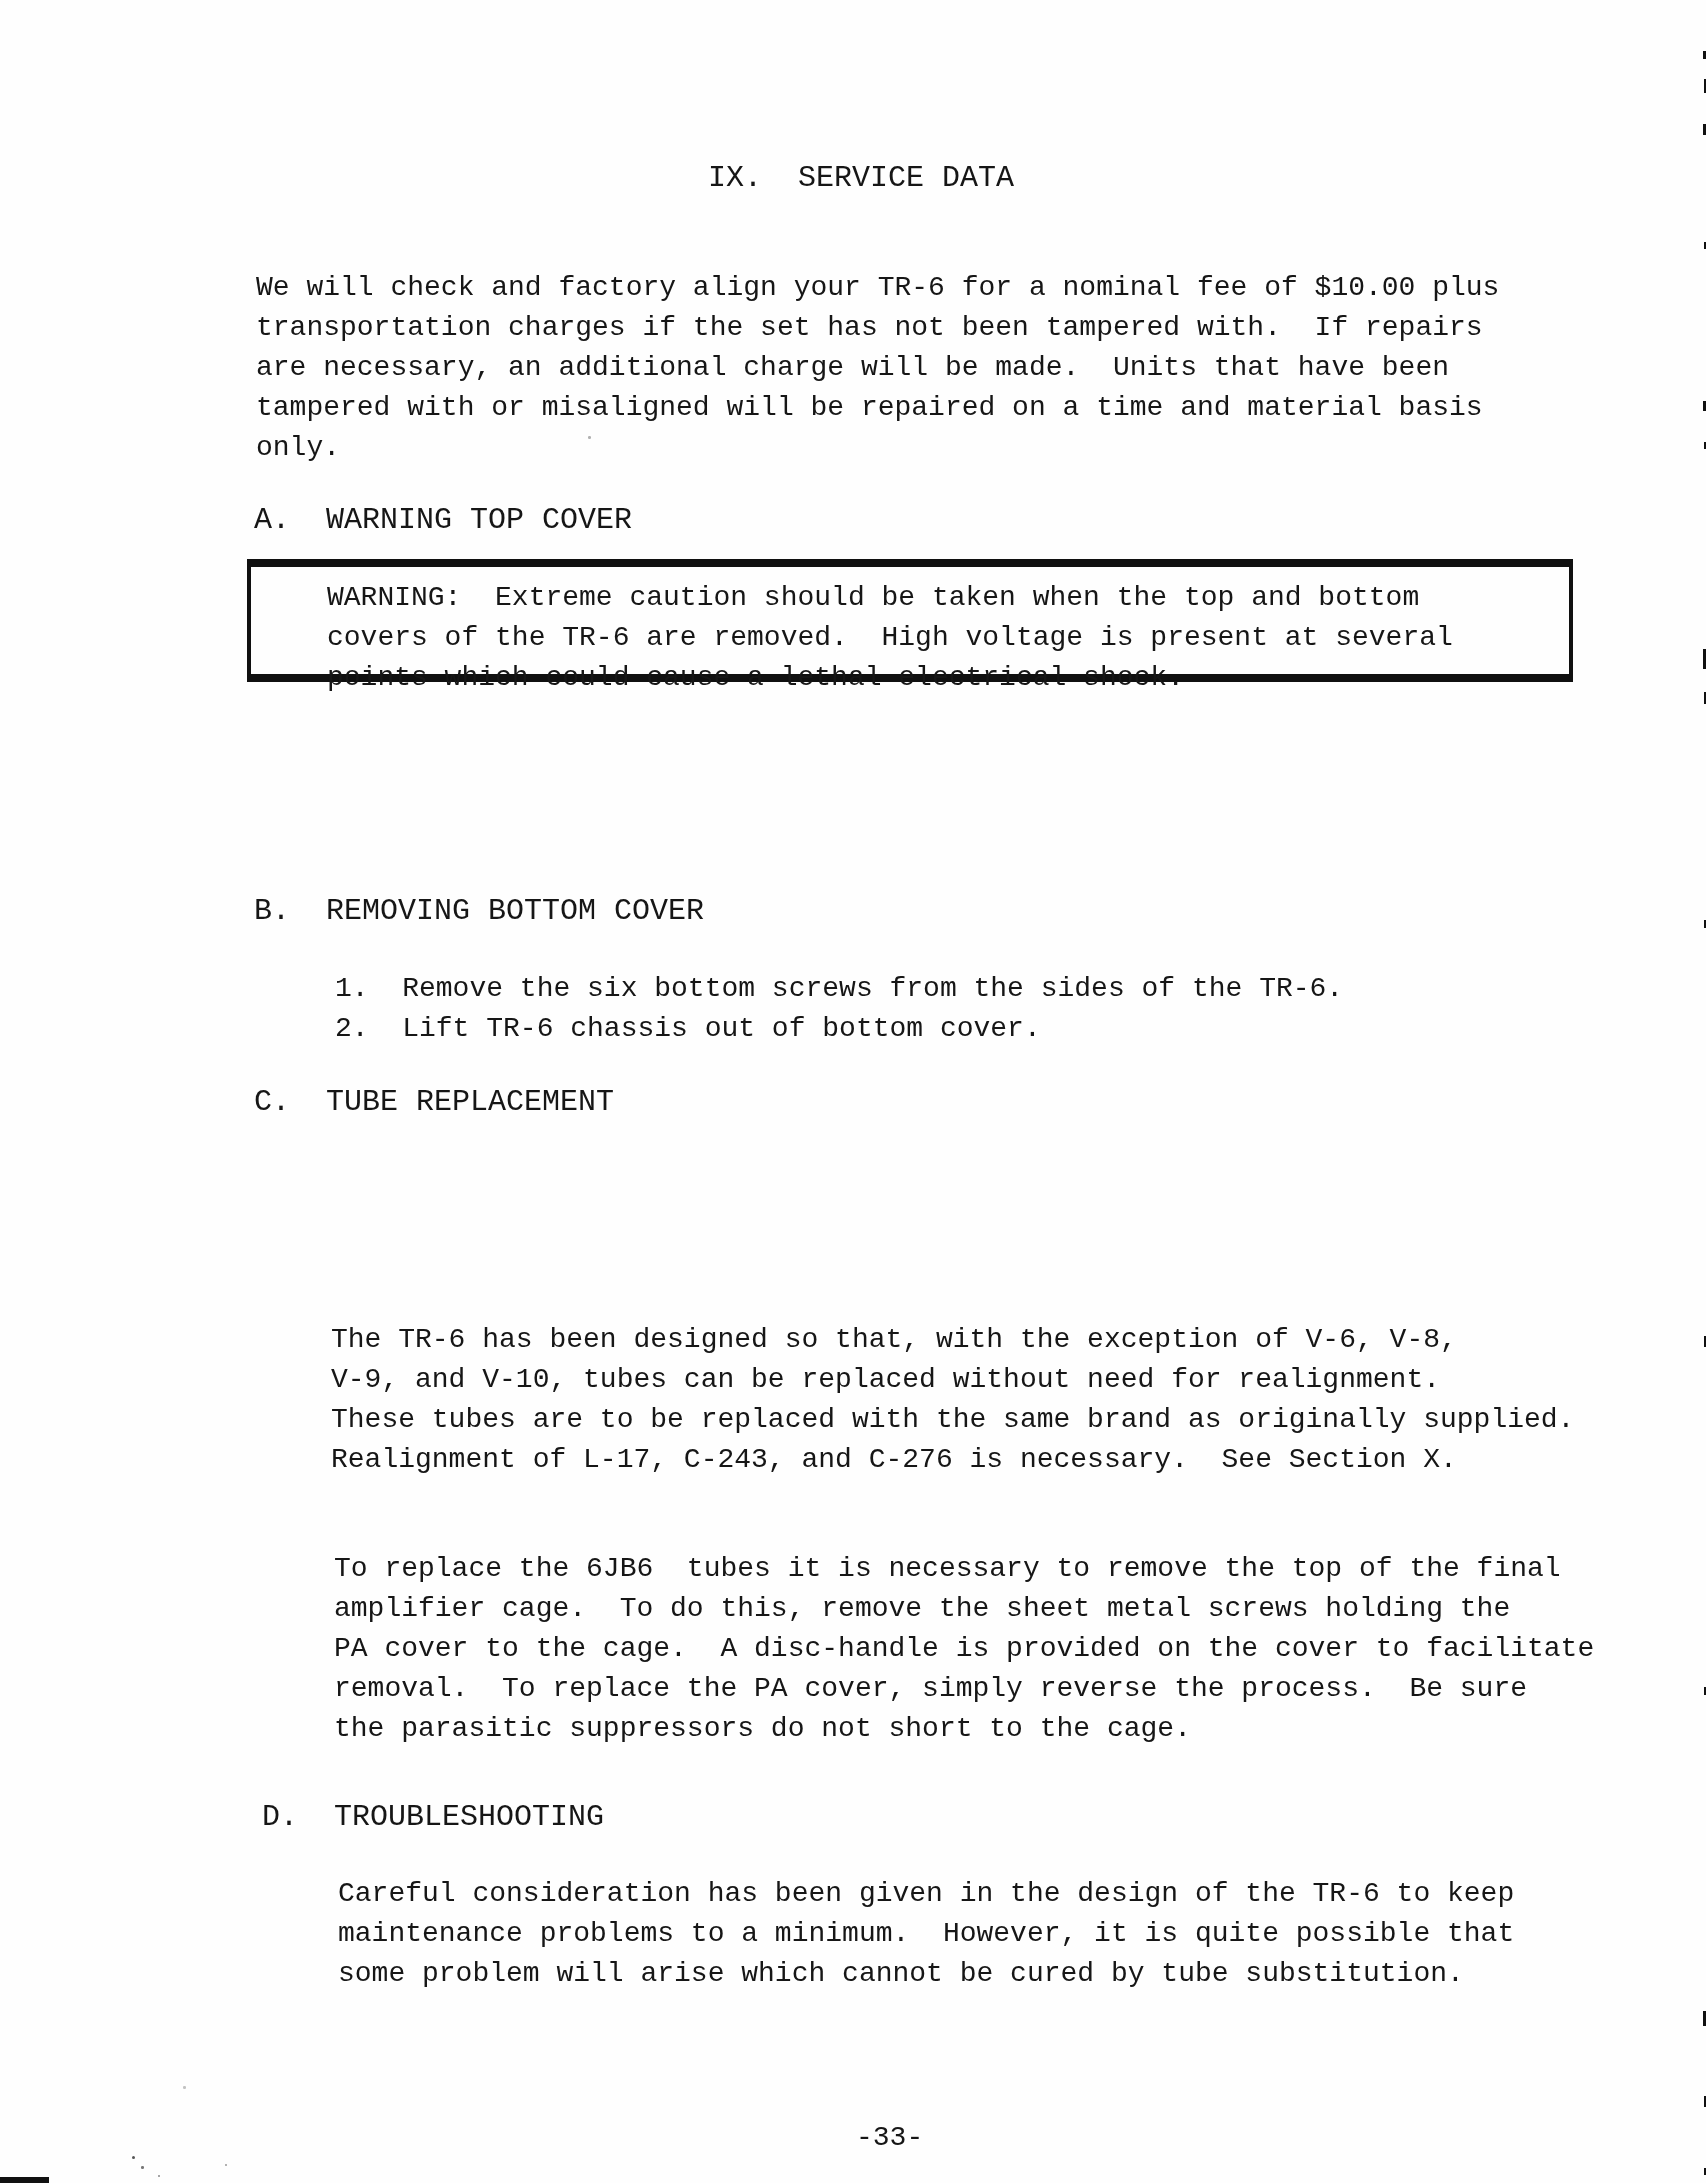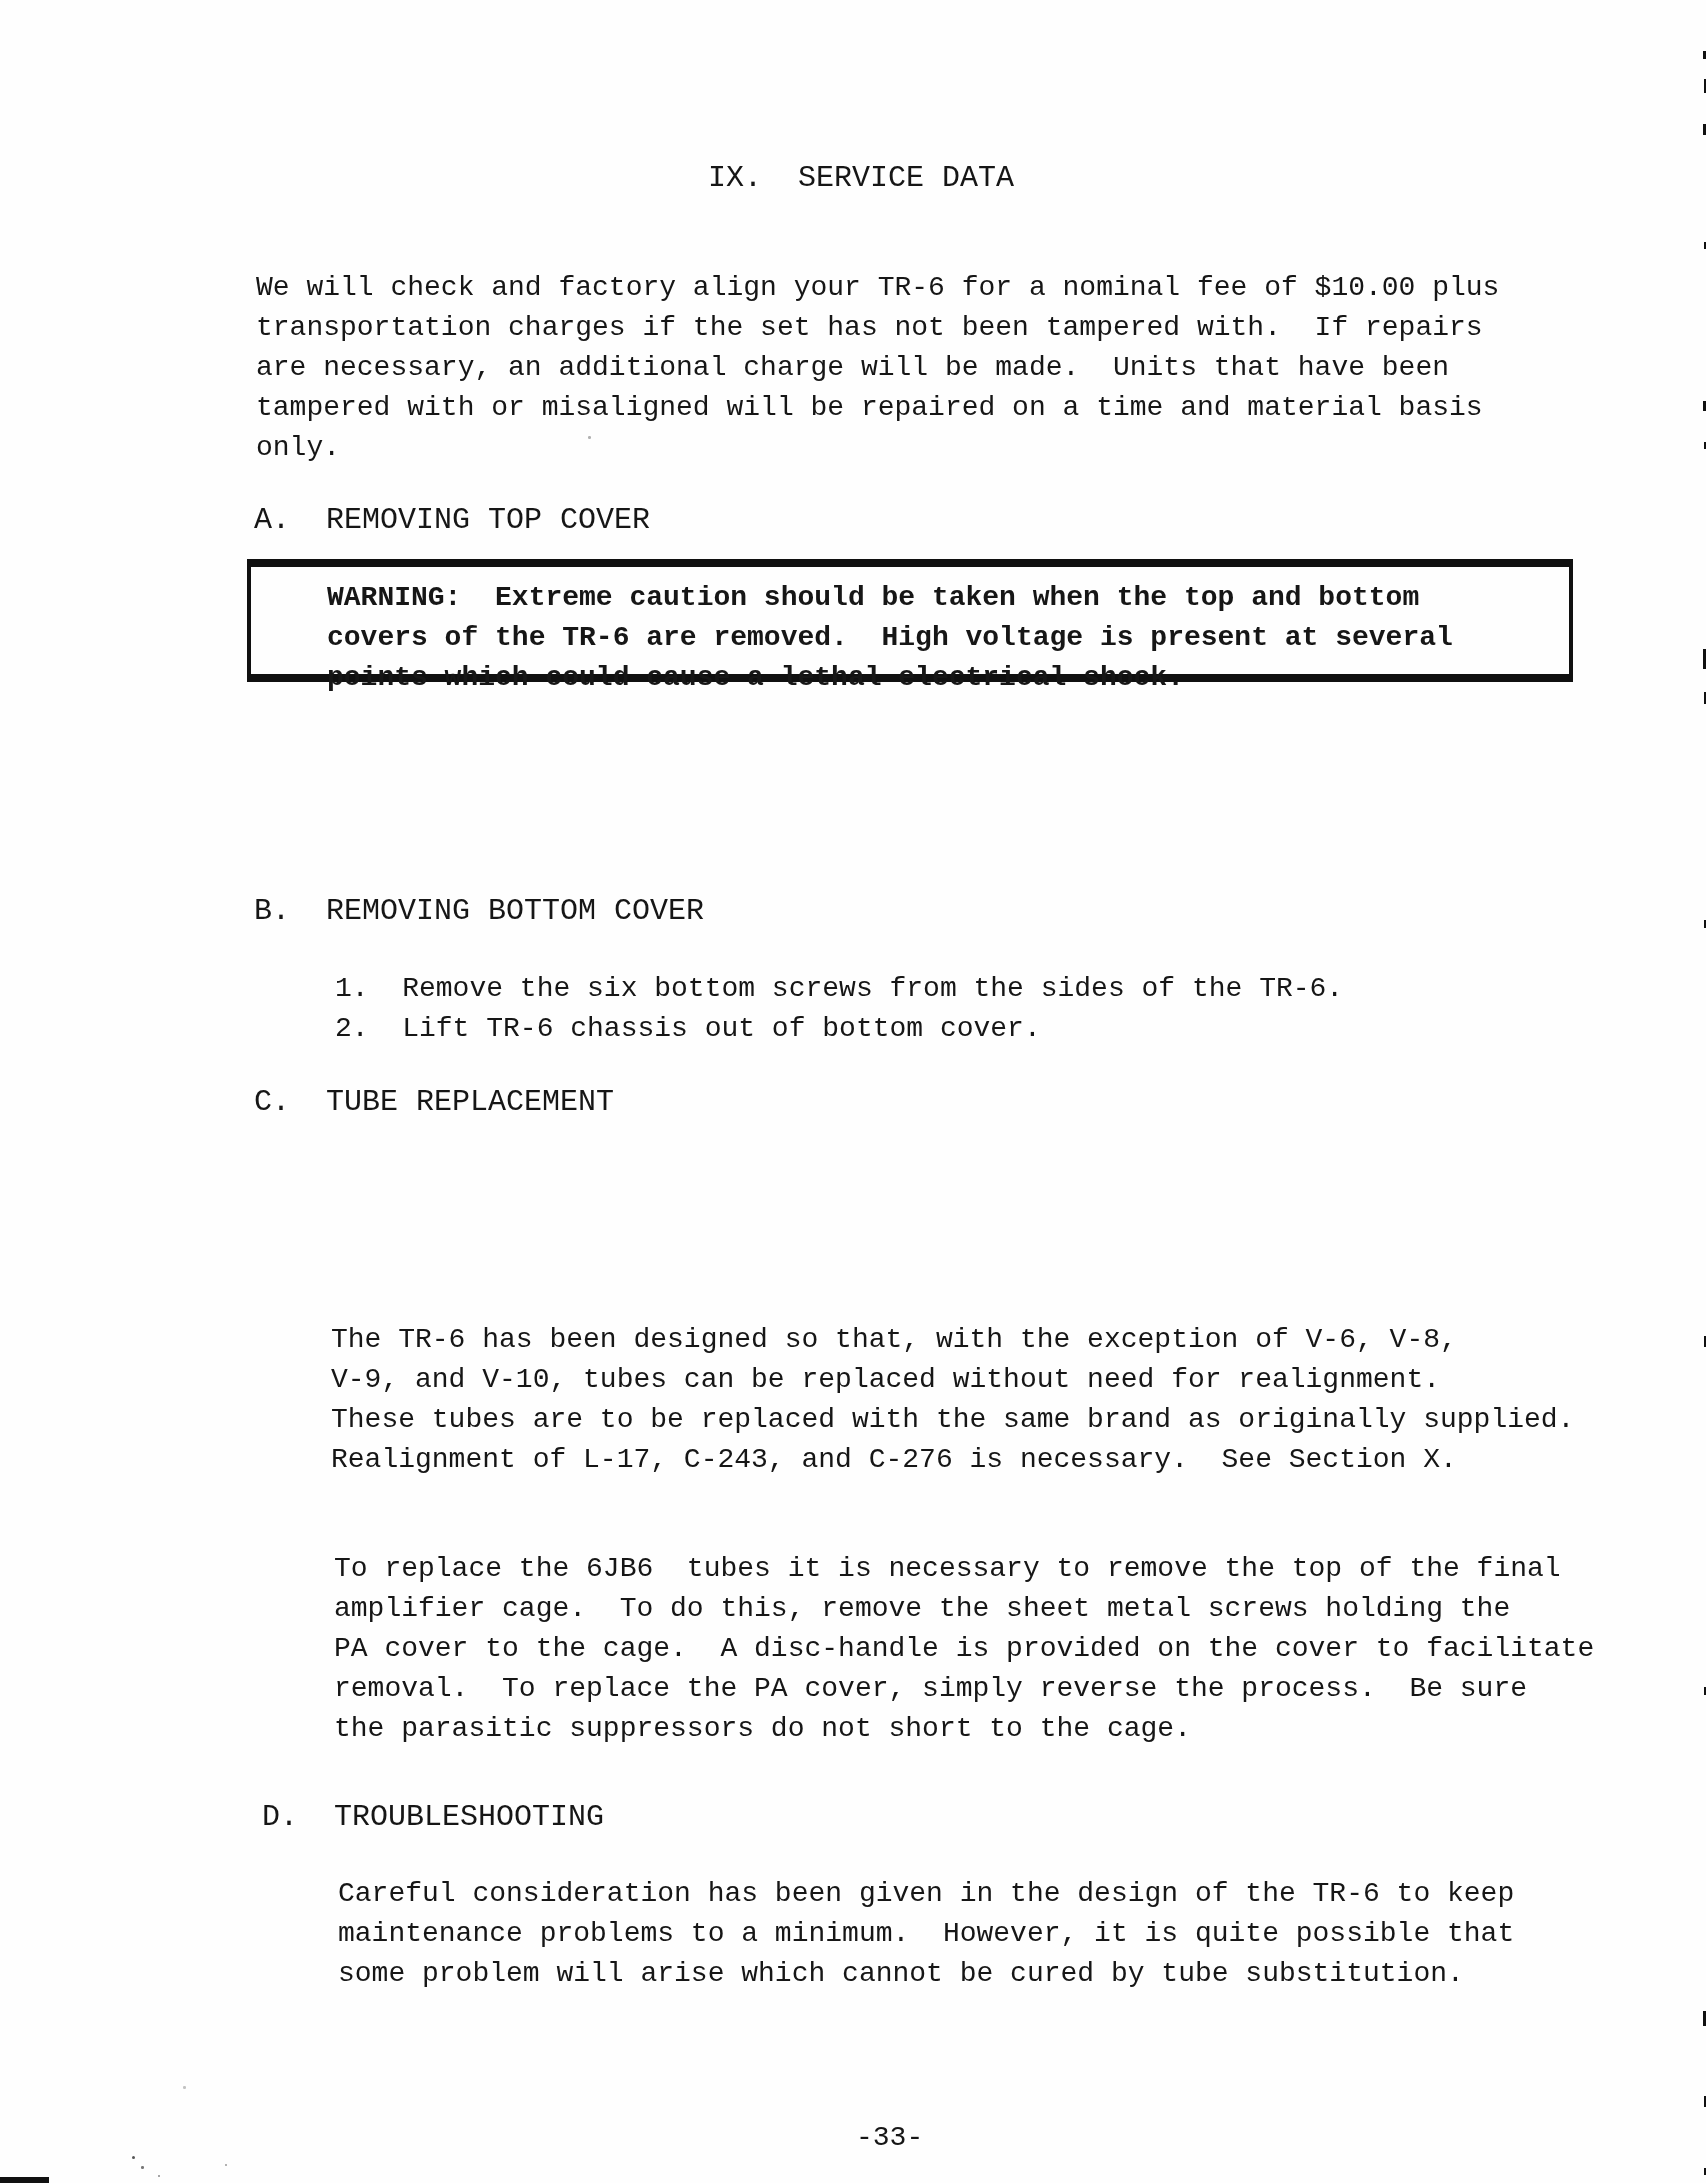--- a/index.html
+++ b/index.html
@@ -39,21 +39,20 @@
     position:absolute;
     left:247px;
     top:559px;
     width:1326px;
     height:123px;
     box-sizing:border-box;
     border:4.1px solid #101010;
     border-top-width:8.2px;
     border-bottom-width:8.9px;
     background:transparent;
-    font-weight:bold;
   }
   .warning-text{
     position:absolute;
     left:76px;
     top:11px;
     font-size:28px;
     line-height:40px;
     white-space:pre;
   }
   .page-number{
@@ -96,21 +95,21 @@
   <div class="speck" style="left:588px;top:436px;width:2.7px;height:2.7px;background:#666;opacity:.5;"></div>
 
   <h1 class="doc-title">IX.  SERVICE DATA</h1>
 
   <div class="para" style="left:256px;top:268px;">We will check and factory align your TR-6 for a nominal fee of $10.00 plus
 transportation charges if the set has not been tampered with.  If repairs
 are necessary, an additional charge will be made.  Units that have been
 tampered with or misaligned will be repaired on a time and material basis
 only.</div>
 
-  <h2 class="sec-heading" style="left:254px;top:503px;">A.  REMOVING TOP COVER</h2>
+  <h2 class="sec-heading" style="left:254px;top:503px;">A.  WARNING TOP COVER</h2>
 
   <div class="warning-box">
     <div class="warning-text">WARNING:  Extreme caution should be taken when the top and bottom
 covers of the TR-6 are removed.  High voltage is present at several
 points which could cause a lethal electrical shock.</div>
   </div>
 
 
   <h2 class="sec-heading" style="left:254px;top:894px;">B.  REMOVING BOTTOM COVER</h2>
 

